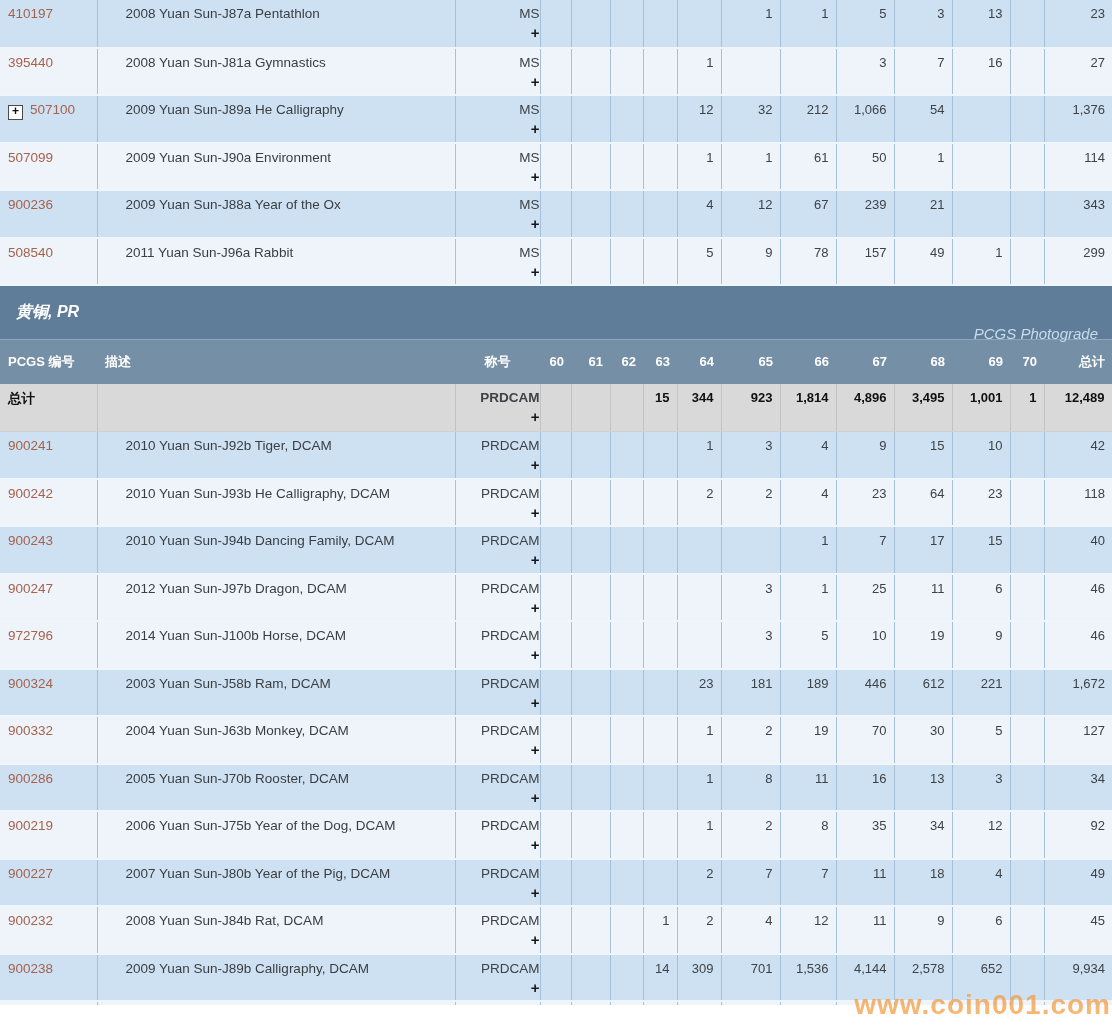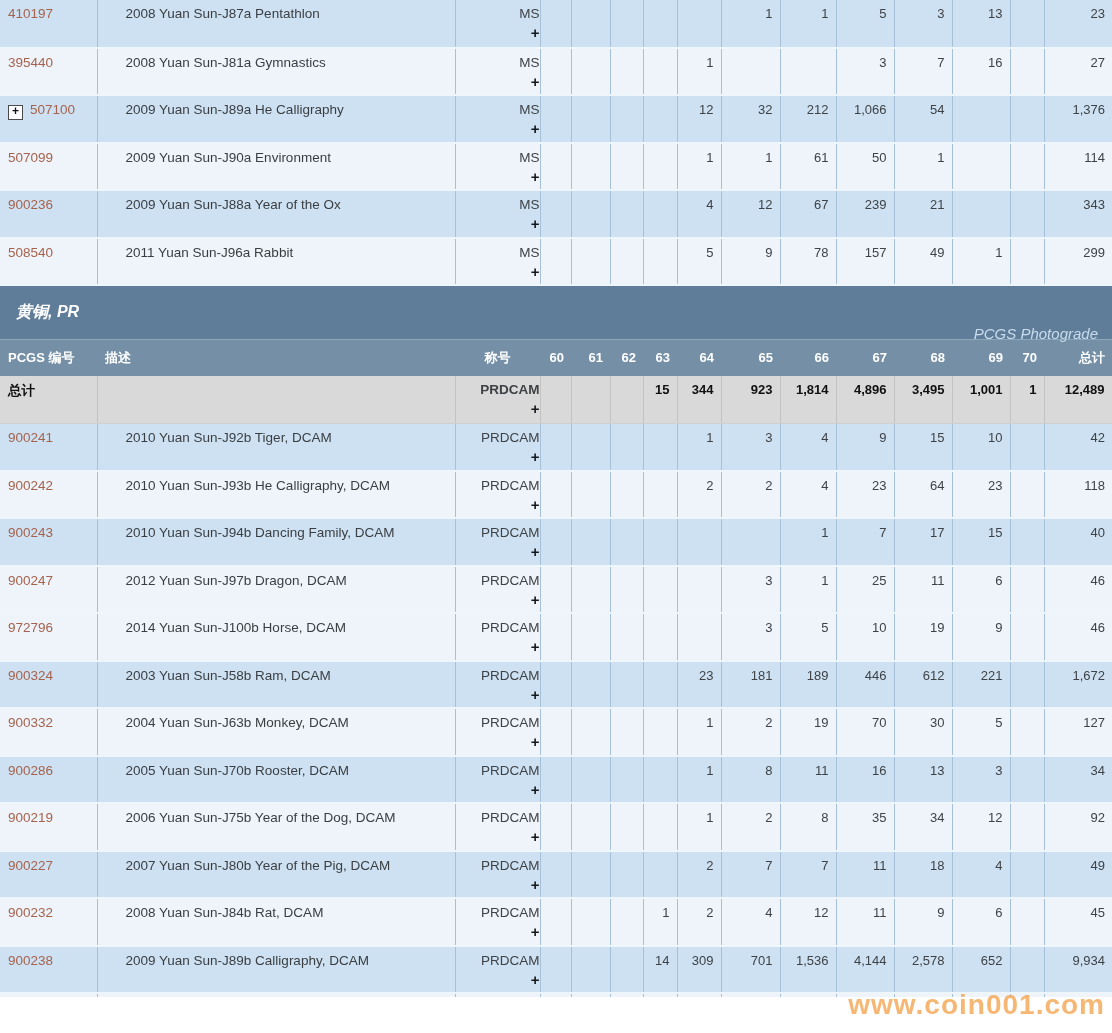--- a/index.html
+++ b/index.html
@@ -22,37 +22,37 @@
   td.desc{padding-left:28px;font-size:13.5px;color:#3a3e42;}
   td.desig{text-align:right;}
   .desig-line{font-size:13.5px;color:#3e4246;}
   .plus{font-weight:700;color:#15181b;font-size:15px;margin-top:5px;line-height:14px;}
 
   .expand{display:inline-block;width:13px;height:13px;border:1px solid #4a4a4a;background:#fbfdfe;
           color:#111;font-size:12px;line-height:11px;text-align:center;font-weight:700;
           margin-right:7px;vertical-align:-1px;cursor:pointer;}
 
   thead th{background:var(--headrow,#7590a6);color:#fff;font-size:13px;font-weight:700;
-           height:36px;padding:0;border-top:1px solid #8ea6ba;}
+           height:44px;padding:0;border-top:1px solid #8ea6ba;}
   th.h-left{text-align:left;padding-left:8px;}
   th.h-center{text-align:center;}
   th.h-num{text-align:right;padding-right:7px;}
 
   tr.summary td{background:var(--summary_bg,#d9d9d9);color:#101010;font-weight:700;
                 border-right:1px solid #c3c3c3;border-bottom:1px solid #cfcfcf;}
   tr.summary td.pcgs{font-size:13.5px;}
   tr.summary .plus{font-weight:700;}
   tr.sliver td{height:4px;padding:0;border-bottom:none;}
 
   .band{height:53px;background:var(--band,#5f7d99);display:flex;align-items:center;
         justify-content:space-between;padding:0 14px 0 16px;box-sizing:border-box;font-style:italic;}
   .band-title{color:#ffffff;font-weight:700;font-size:16px;}
   .band-link{color:#c9dcec;font-size:15px;text-decoration:none;cursor:pointer;margin-top:41px;}
 
-  .watermark{position:absolute;right:7px;top:989px;font-size:28px;font-weight:700;
+  .watermark{position:absolute;right:1px;top:989px;font-size:28px;font-weight:700;
              color:var(--watermark,#f39b3f);opacity:0.72;letter-spacing:1px;pointer-events:none;}
 </style>
 </head>
 <body>
 
 <div class="page">
 
   <table class="poptable">
     <colgroup>
       <col style="width:97px">

